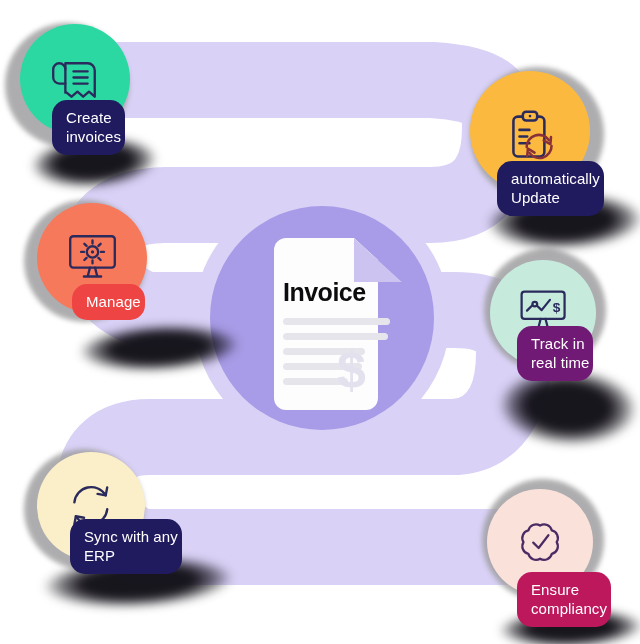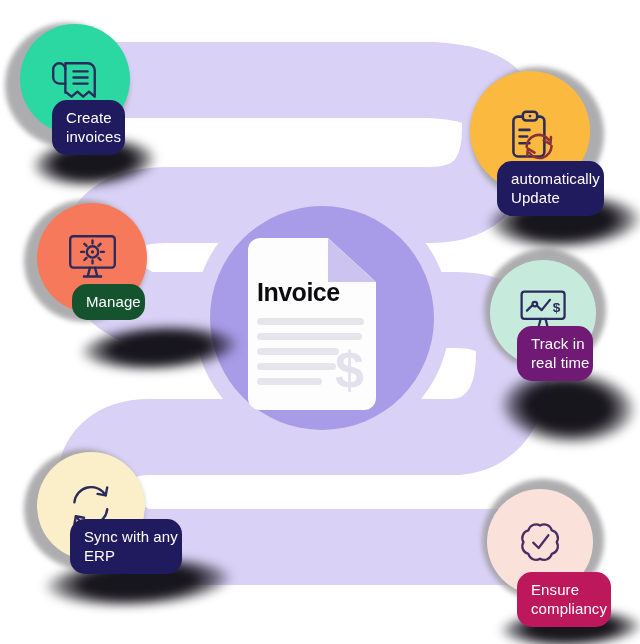--- a/index.html
+++ b/index.html
@@ -30,21 +30,21 @@
   
   .pill{
     position:absolute;background:#201A5E;color:#fff;
     padding:8px 4px 9px 14px;border-radius:15px;
     font-size:15px;line-height:19px;letter-spacing:.1px;white-space:nowrap;
   }
   .pill span{display:block;}
   
   .center-circle{position:absolute;left:210px;top:206px;width:224px;height:224px;border-radius:50%;}
   .doc{
-    position:absolute;left:248px;top:238px;width:128px;height:172px;
+    position:absolute;left:274px;top:238px;width:104px;height:172px;
     background:#fdfdfe;border-radius:12px;
     clip-path:polygon(0 0,80px 0,128px 44px,128px 100%,0 100%);
     text-decoration:underline;
   }
   .doc-fold{position:absolute;left:80px;top:0;width:48px;height:44px;background:#CDC3F1;
     clip-path:polygon(0 0,100% 100%,0 100%);}
   .doc-title{position:absolute;left:9px;top:40px;font-size:25px;font-weight:bold;color:#0c0c0e;letter-spacing:-.5px;}
   .doc-line{position:absolute;left:9px;height:7px;border-radius:3.5px;background:#E7E5EC;}
   .doc-dollar{position:absolute;right:12px;top:102px;font-size:52px;font-weight:600;color:#E4E1EE;}
   .icon{stroke-linecap:round;stroke-linejoin:round;fill:none;}
@@ -146,21 +146,21 @@
   </div>
 
   <div class="pill" style="left: 52px; top: 100px; background-color: rgb(32, 26, 94);">
     <span>Create</span>
     <span>invoices</span>
   </div>
   <div class="pill" style="left: 497px; top: 161px; background-color: rgb(32, 26, 94);">
     <span>automatically</span>
     <span>Update</span>
   </div>
-  <div class="pill" style="left: 72px; top: 284px; background-color: #14532d;">
+  <div class="pill" style="left: 72px; top: 284px; background-color: #ef4444;">
     <span>Manage</span>
   </div>
   <div class="pill" style="left: 517px; top: 326px; background-color: #701a75;">
     <span>Track in</span>
     <span>real time</span>
   </div>
   <div class="pill" style="left: 70px; top: 519px; background-color: rgb(32, 26, 94);">
     <span>Sync with any</span>
     <span>ERP</span>
   </div>

